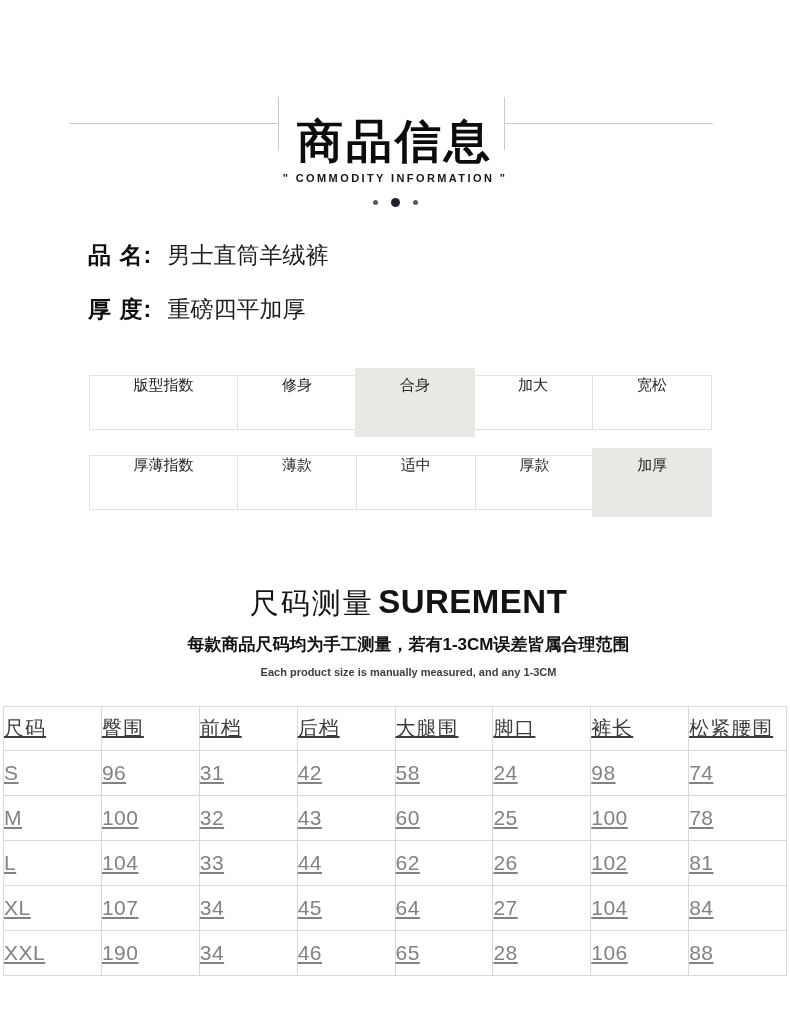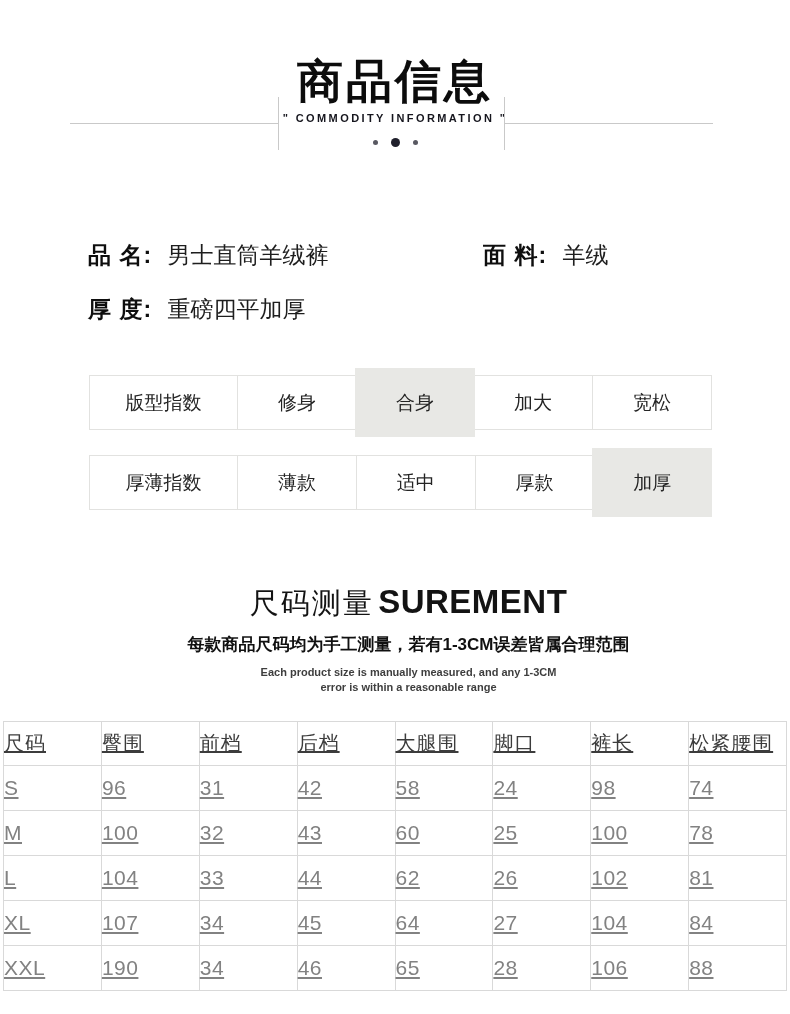--- a/index.html
+++ b/index.html
@@ -11,21 +11,21 @@
   }
   *{margin:0;padding:0;box-sizing:border-box;}
   html,body{background:#ffffff;}
   .page{
     width:790px;height:1014px;margin:0 auto;background:#ffffff;
     font-family:"Liberation Sans","DejaVu Sans",sans-serif;
     position:relative;overflow:hidden;color:#111;
   }
 
   
-  .hd{position:relative;height:190px;text-align:center;padding-top:52px;}
+  .hd{position:relative;height:190px;text-align:center;padding-top:112px;}
   .hd h1{font-size:46px;font-weight:800;color:#0c0c0c;letter-spacing:3px;line-height:58px;}
   .hd .sub{font-size:11px;font-weight:700;color:#15151d;letter-spacing:2.4px;margin-top:2px;}
   .dots{margin-top:13px;display:flex;align-items:center;justify-content:center;gap:13px;height:10px;}
   .dot{border-radius:50%;background:var(--dots);}
   .dot.sm{width:5px;height:5px;opacity:.75;}
   .dot.lg{width:9px;height:9px;}
   .deco{position:absolute;top:123px;height:1px;width:209px;background:var(--deco);}
   .deco-l{left:70px;}
   .deco-r{right:77px;}
   .deco::after{content:"";position:absolute;top:-26px;width:1px;height:53px;background:var(--deco);}
@@ -37,22 +37,22 @@
   .info-row{display:flex;align-items:center;}
   .info-row + .info-row{margin-top:24px;}
   .info-row .field:first-child{width:395px;}
   .flabel{font-weight:700;color:#0e0e0e;letter-spacing:1px;margin-right:9px;}
   .fvalue{color:#1e1e1e;}
 
   
   .idx{margin:51px 0 0 89px;width:623px;}
   .idx-row{display:flex;height:55px;border:1px solid var(--bl);}
   .idx-row + .idx-row{margin-top:25px;}
-  .icell{flex:1;display:flex;align-items:center;justify-content:center;
-         font-size:19px;color:#242424;position:relative;}
+  .icell{flex:1;display:flex;align-items:flex-start;justify-content:center;
+         font-size:15px;color:#242424;position:relative;}
   .icell.head{flex:0 0 147px;}
   .icell + .icell{border-left:1px solid var(--bl);}
   .icell.active{border-left:none;}
   .icell.active + .icell{border-left:none;}
   .icell.active::before{content:"";position:absolute;top:-8px;bottom:-8px;left:-1px;right:-1px;
                         background:var(--hl);z-index:1;}
   .icell > span{position:relative;z-index:2;}
 
   
   .measure{margin-top:70px;text-align:center;padding-left:27px;}
@@ -86,24 +86,20 @@
       <span class="dot sm"></span>
     </div>
   </header>
 
   <section class="info">
     <div class="info-row">
       <div class="field">
         <span class="flabel">品  名:</span>
         <span class="fvalue">男士直筒羊绒裤</span>
       </div>
-      <div class="field">
-        <span class="flabel">面  料:</span>
-        <span class="fvalue">羊绒</span>
-      </div>
     </div>
     <div class="info-row">
       <div class="field">
         <span class="flabel">厚  度:</span>
         <span class="fvalue">重磅四平加厚</span>
       </div>
     </div>
   </section>
 
   <section class="idx">
@@ -143,21 +139,20 @@
     </div>
   </section>
 
   <section class="measure">
     <div class="m-title">
       <span class="m-cn">尺码测量</span>
       <span class="m-en">SUREMENT</span>
     </div>
     <div class="m-note-cn">每款商品尺码均为手工测量，若有1-3CM误差皆属合理范围</div>
     <div class="m-note-en first">Each product size is manually measured, and any 1-3CM</div>
-    <div class="m-note-en">error is within a reasonable range</div>
   </section>
 
   <table class="size">
     <thead>
       <tr>
         <th>尺码</th>
         <th>臀围</th>
         <th>前档</th>
         <th>后档</th>
         <th>大腿围</th>

